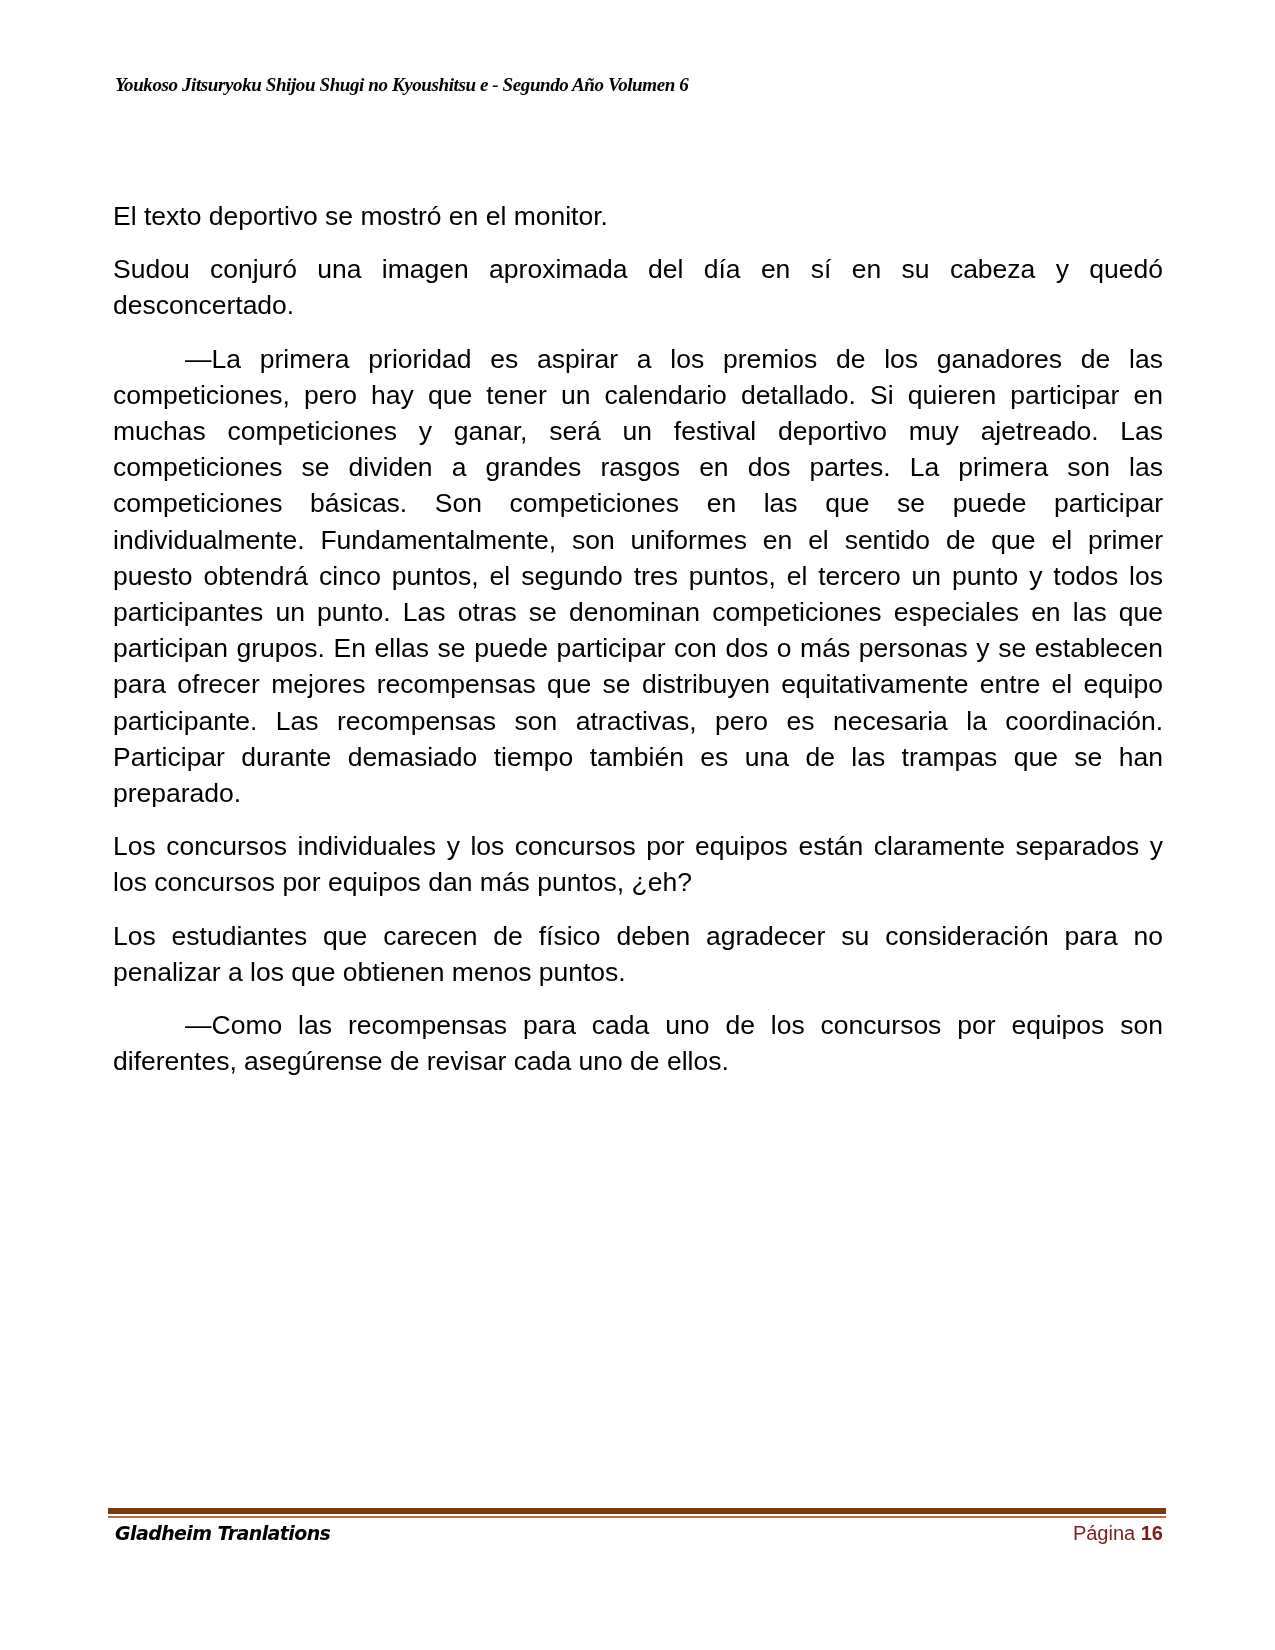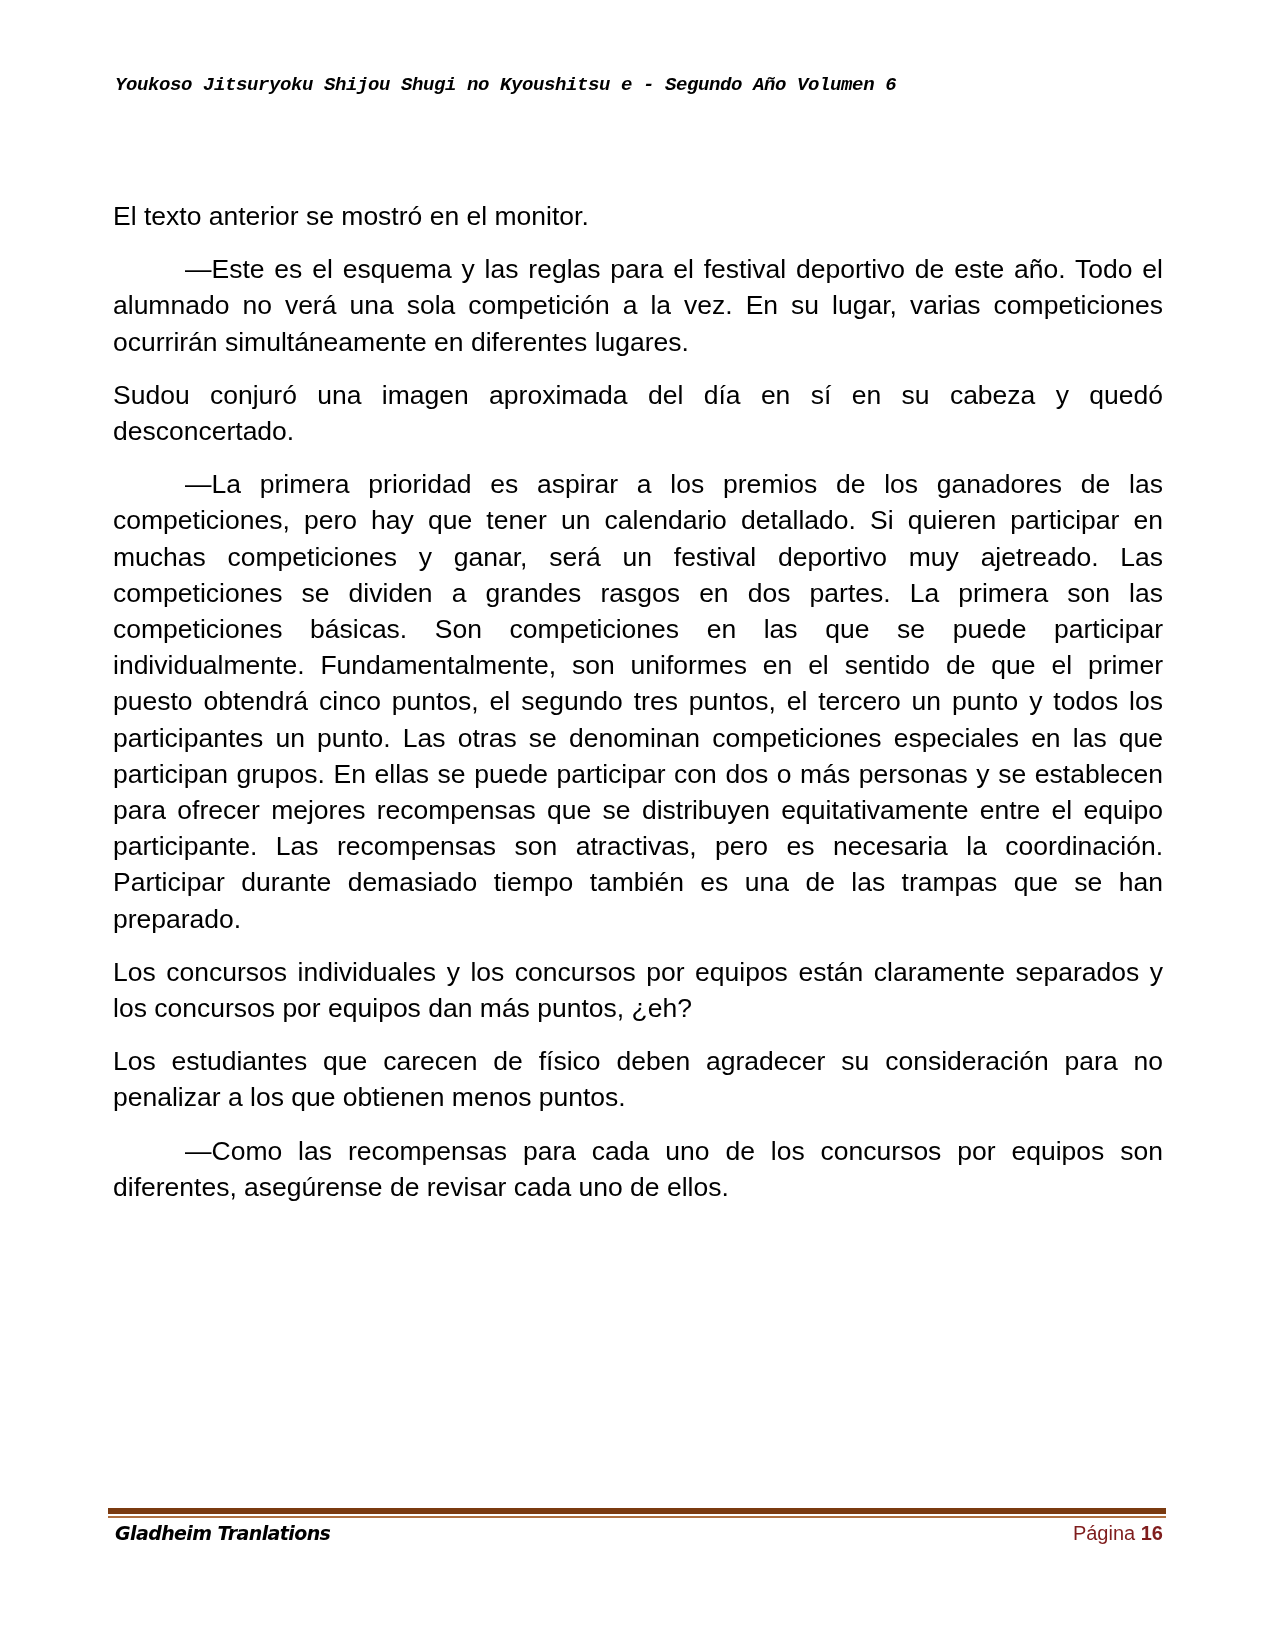--- a/index.html
+++ b/index.html
@@ -12,21 +12,21 @@
       height: 1650px;
       position: relative;
       overflow: hidden;
       font-family: "Liberation Sans", sans-serif;
       color: #000000;
     }
     .page-header {
       position: absolute;
       left: 115px;
       top: 74px;
-      font-family: Liberation Mono, monospace;
+      font-family: Liberation Serif, serif;
       font-weight: bold;
       font-style: italic;
       font-size: 19px;
       letter-spacing: -0.4px;
       color: #000;
       white-space: nowrap;
     }
     .body-text {
       position: absolute;
       left: 113px;
@@ -82,22 +82,21 @@
     .footer-right .page-num {
       font-weight: bold;
     }
   </style>
 </head>
 <body>
 
 <div class="page-header">Youkoso Jitsuryoku Shijou Shugi no Kyoushitsu e - Segundo Año Volumen 6</div>
 
 <div class="body-text">
-  <p class="para">El texto anterior se mostró en el monitor.</p>
-  <p class="para indent">—Este es el esquema y las reglas para el festival deportivo de este año. Todo el alumnado no verá una sola competición a la vez. En su lugar, varias competiciones ocurrirán simultáneamente en diferentes lugares.</p>
+  <p class="para">El texto deportivo se mostró en el monitor.</p>
   <p class="para">Sudou conjuró una imagen aproximada del día en sí en su cabeza y quedó desconcertado.</p>
   <p class="para indent">—La primera prioridad es aspirar a los premios de los ganadores de las competiciones, pero hay que tener un calendario detallado. Si quieren participar en muchas competiciones y ganar, será un festival deportivo muy ajetreado. Las competiciones se dividen a grandes rasgos en dos partes. La primera son las competiciones básicas. Son competiciones en las que se puede participar individualmente. Fundamentalmente, son uniformes en el sentido de que el primer puesto obtendrá cinco puntos, el segundo tres puntos, el tercero un punto y todos los participantes un punto. Las otras se denominan competiciones especiales en las que participan grupos. En ellas se puede participar con dos o más personas y se establecen para ofrecer mejores recompensas que se distribuyen equitativamente entre el equipo participante. Las recompensas son atractivas, pero es necesaria la coordinación. Participar durante demasiado tiempo también es una de las trampas que se han preparado.</p>
   <p class="para">Los concursos individuales y los concursos por equipos están claramente separados y los concursos por equipos dan más puntos, ¿eh?</p>
   <p class="para">Los estudiantes que carecen de físico deben agradecer su consideración para no penalizar a los que obtienen menos puntos.</p>
   <p class="para indent">—Como las recompensas para cada uno de los concursos por equipos son diferentes, asegúrense de revisar cada uno de ellos.</p>
 </div>
 
 <div class="footer-rule">
   <div class="thick"></div>
   <div class="gap"></div>

